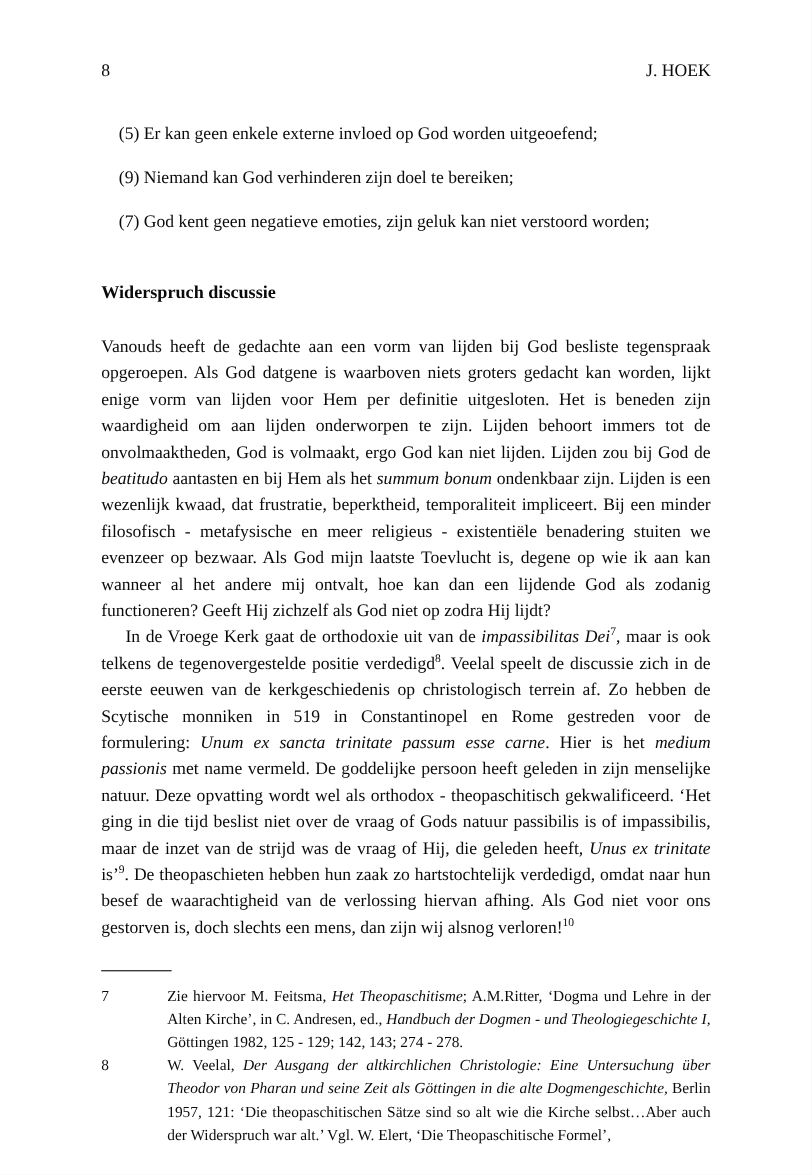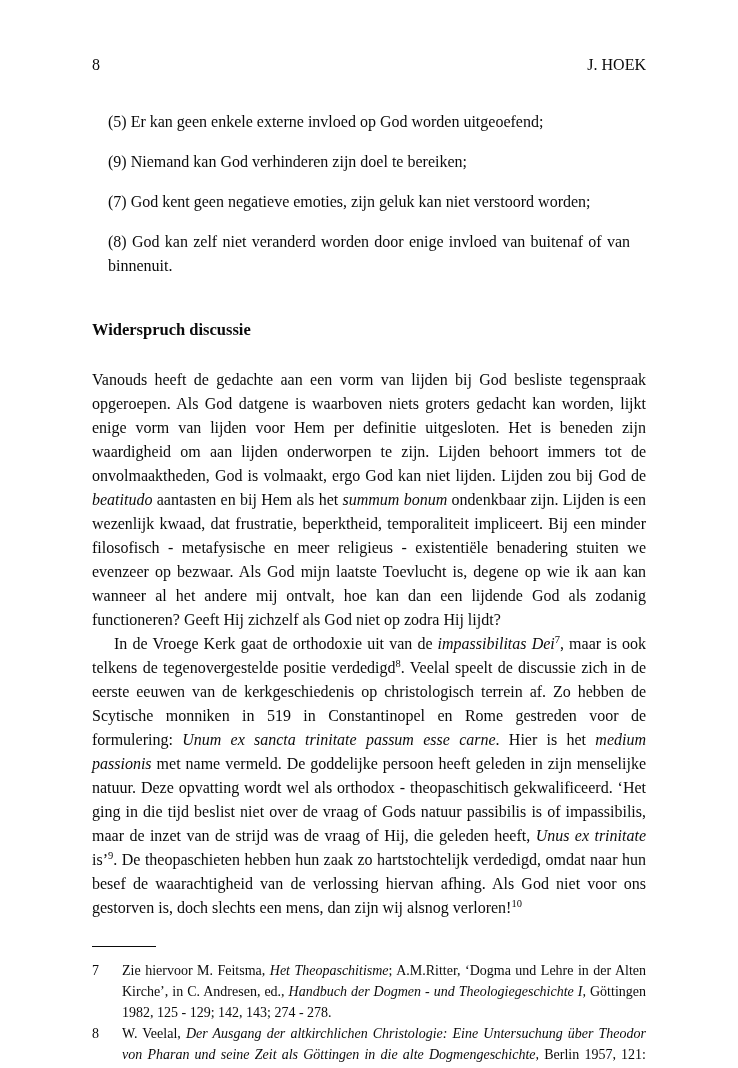--- a/index.html
+++ b/index.html
@@ -64,39 +64,39 @@
     font-size: 14px;
     line-height: 21px;
   }
   .fn-num {
     flex: 0 0 30px;
     width: 30px;
   }
   .fn-text {
     flex: 1;
     text-align: justify;
+    margin-left: 30px;
   }
 </style>
 </head>
 <body>
 
 <div class="page">
 
   <header class="page-header">
     <span>8</span>
     <span>J. HOEK</span>
   </header>
 
   <main>
 
     <div class="statements">
       <p>(5) Er kan geen enkele externe invloed op God worden uitgeoefend;</p>
       <p>(9) Niemand kan God verhinderen zijn doel te bereiken;</p>
       <p>(7) God kent geen negatieve emoties, zijn geluk kan niet verstoord worden;</p>
-      <p>(8) God kan zelf niet veranderd worden door enige invloed van buitenaf of van binnenuit.</p>
     </div>
 
 
     <h2 class="section-heading">Widerspruch discussie</h2>
 
     <p class="para"><span>Vanouds heeft de gedachte aan een vorm van lijden bij God besliste tegenspraak opgeroepen. Als God datgene is waarboven niets groters gedacht kan worden, lijkt enige vorm van lijden voor Hem per definitie uitgesloten. Het is beneden zijn waardigheid om aan lijden onderworpen te zijn. Lijden behoort immers tot de onvolmaaktheden, God is volmaakt, ergo God kan niet lijden. Lijden zou bij God de </span><i>beatitudo</i><span> aantasten en bij Hem als het </span><i>summum bonum</i><span> ondenkbaar zijn. Lijden is een wezenlijk kwaad, dat frustratie, beperktheid, temporaliteit impliceert. Bij een minder filosofisch - metafysische en meer religieus - existentiële benadering stuiten we evenzeer op bezwaar. Als God mijn laatste Toevlucht is, degene op wie ik aan kan wanneer al het andere mij ontvalt, hoe kan dan een lijdende God als zodanig functioneren? Geeft Hij zichzelf als God niet op zodra Hij lijdt?</span></p>
 
     <p class="para indent-first"><span>In de Vroege Kerk gaat de orthodoxie uit van de </span><i>impassibilitas Dei</i><sup>7</sup><span>, maar is ook telkens de tegenovergestelde positie verdedigd</span><sup>8</sup><span>. Veelal speelt de discussie zich in de eerste eeuwen van de kerkgeschiedenis op christologisch terrein af. Zo hebben de Scytische monniken in 519 in Constantinopel en Rome gestreden voor de formulering: </span><i>Unum ex sancta trinitate passum esse carne</i><span>. Hier is het </span><i>medium passionis</i><span> met name vermeld. De goddelijke persoon heeft geleden in zijn menselijke natuur. Deze opvatting wordt wel als orthodox - theopaschitisch gekwalificeerd. ‘Het ging in die tijd beslist niet over de vraag of Gods natuur passibilis is of impassibilis, maar de inzet van de strijd was de vraag of Hij, die geleden heeft, </span><i>Unus ex trinitate</i><span> is’</span><sup>9</sup><span>. De theopaschieten hebben hun zaak zo hartstochtelijk verdedigd, omdat naar hun besef de waarachtigheid van de verlossing hiervan afhing. Als God niet voor ons gestorven is, doch slechts een mens, dan zijn wij alsnog verloren!</span><sup>10</sup></p>
 
   </main>

